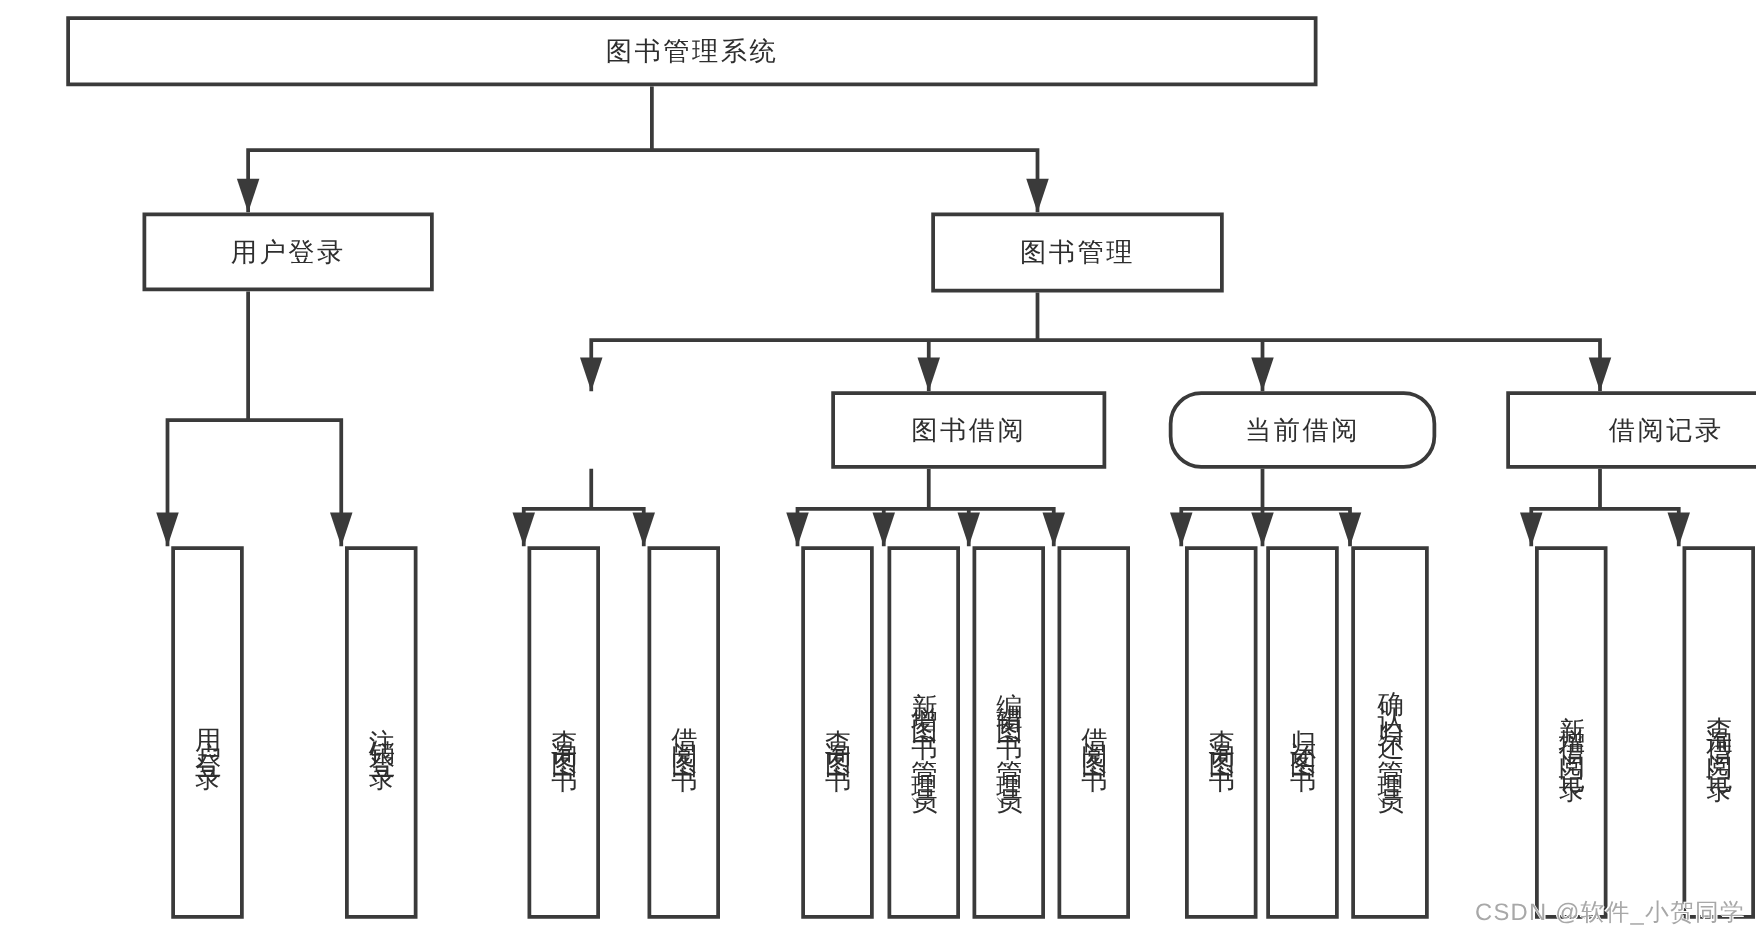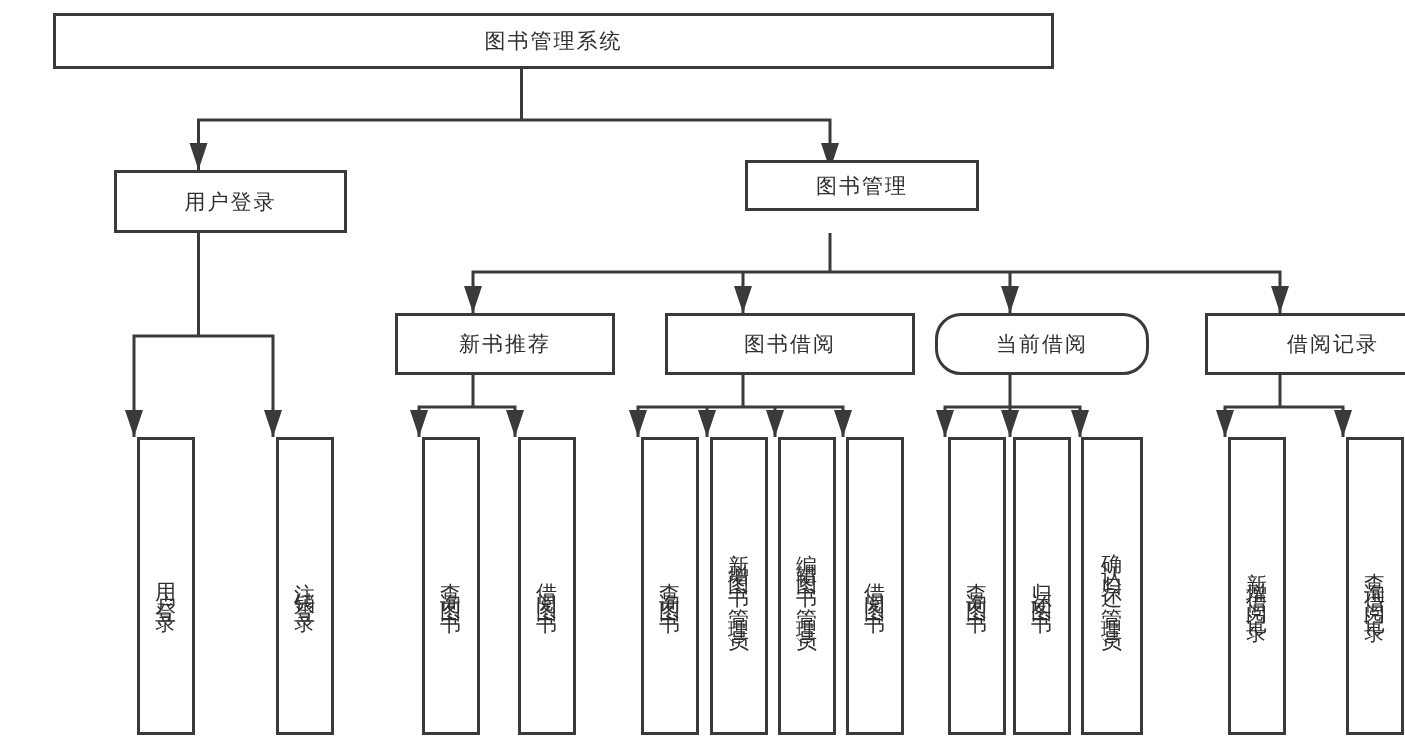--- a/index.html
+++ b/index.html
@@ -41,23 +41,23 @@
     writing-mode: vertical-rl;
     text-orientation: mixed;
     font-size: 21px;
     line-height: 1;
     letter-spacing: 10px;
     color: #2e2e2e;
   }
   
   .root-box { left: 21px;   top: 13px;  width: 1001px; height: 56px; }
   .l2a      { left: 82px;   top: 170px; width: 233px;  height: 63px; }
-  .l2b      { left: 713px;  top: 160px; width: 234px;  height: 51px; }
+  .l2b      { left: 713px;  top: 170px; width: 234px;  height: 64px; }
   .l3a      { left: 363px;  top: 313px; width: 220px;  height: 62px; }
-  .l3b      { left: 633px;  top: 313px; width: 250px;  height: 62px; }
+  .l3b      { left: 633px;  top: 313px; width: 220px;  height: 62px; }
   .l3c      { left: 903px;  top: 313px; width: 214px;  height: 62px; border-radius: 26px; }
   .l3d      { left: 1173px; top: 313px; width: 214px;  height: 62px; padding-left: 42px; }
   
   .tall { top: 437px; height: 298px; width: 58px; }
   .a1 { left: 105px; }
   .a2 { left: 244px; }
   .b1 { left: 390px; }
   .b2 { left: 486px; }
   .c1 { left: 609px; }
   .c2 { left: 678px; }
@@ -134,23 +134,20 @@
     <span class="hlabel">图书管理系统</span>
   </div>
 
   <div class="box l2a">
     <span class="hlabel">用户登录</span>
   </div>
   <div class="box l2b">
     <span class="hlabel">图书管理</span>
   </div>
 
-  <div class="box l3a">
-    <span class="hlabel">新书推荐</span>
-  </div>
   <div class="box l3b">
     <span class="hlabel">图书借阅</span>
   </div>
   <div class="box l3c">
     <span class="hlabel">当前借阅</span>
   </div>
   <div class="box l3d">
     <span class="hlabel">借阅记录</span>
   </div>
 
@@ -191,14 +188,15 @@
     <span class="vlabel">确认归还（管理员）</span>
   </div>
 
   <div class="box tall e1">
     <span class="vlabel">新增借阅记录</span>
   </div>
   <div class="box tall e2">
     <span class="vlabel">查询借阅记录</span>
   </div>
 
+  <div class="watermark">CSDN @软件_小贺同学</div>
 
 </div>
 
 </body></html>

